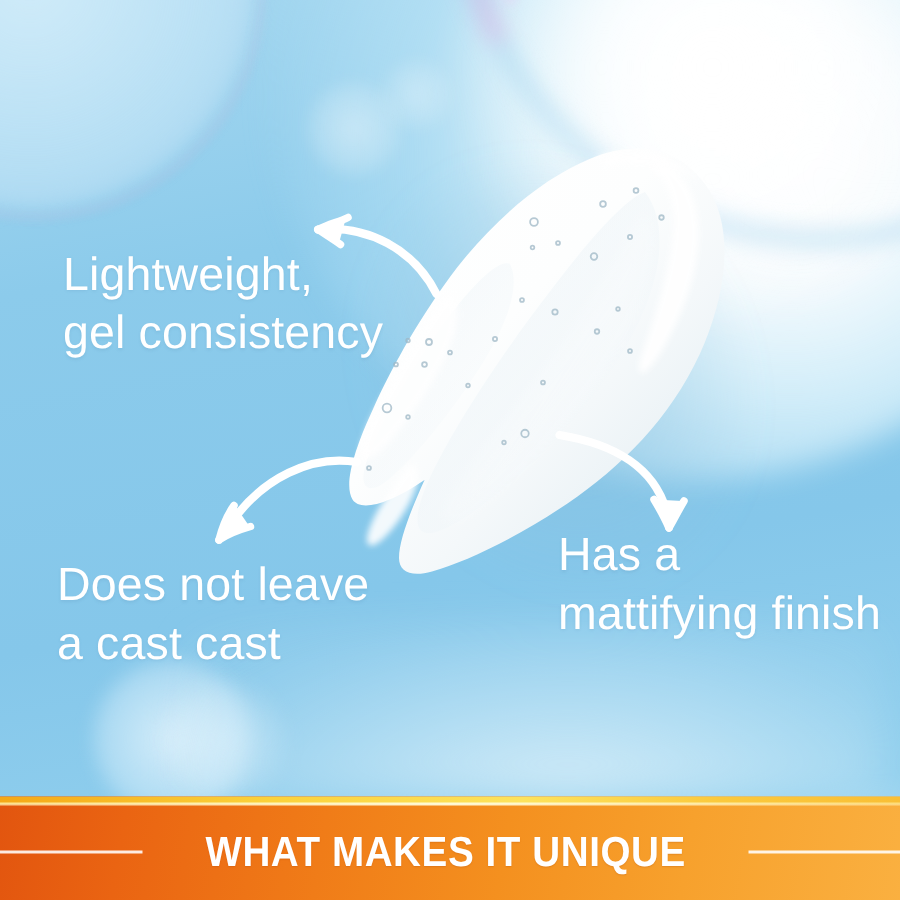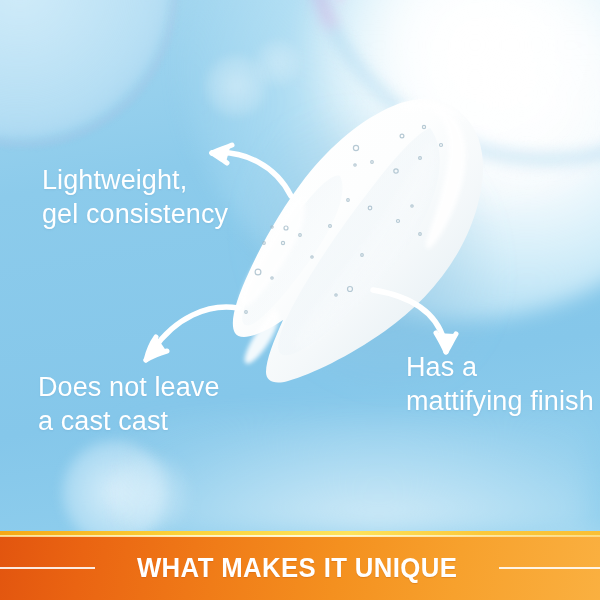--- a/index.html
+++ b/index.html
@@ -143,30 +143,30 @@
     position: absolute;
     left: 0; top: 0;
     width: 600px; height: 600px;
     pointer-events: none;
   }
 
   
   .label {
     position: absolute;
     color: #ffffff;
-    font-size: 27px;
+    font-size: 31px;
     line-height: 1.27;
     font-weight: 400;
     letter-spacing: 0.1px;
     text-shadow: 0 1px 2px rgba(90,140,180,0.18);
     white-space: pre-line;
   }
   #label-lightweight { left: 42px; top: 163px; }
   #label-whitecast   { left: 38px; top: 370px; }
-  #label-mattifying  { left: 406px; top: 350px; }
+  #label-mattifying  { left: 372px; top: 350px; }
 
   
   .banner {
     position: absolute;
     left: 0;
     bottom: 0;
     width: 600px;
     height: 69px;
     background: linear-gradient(100deg,
         #e2550f 0%,

